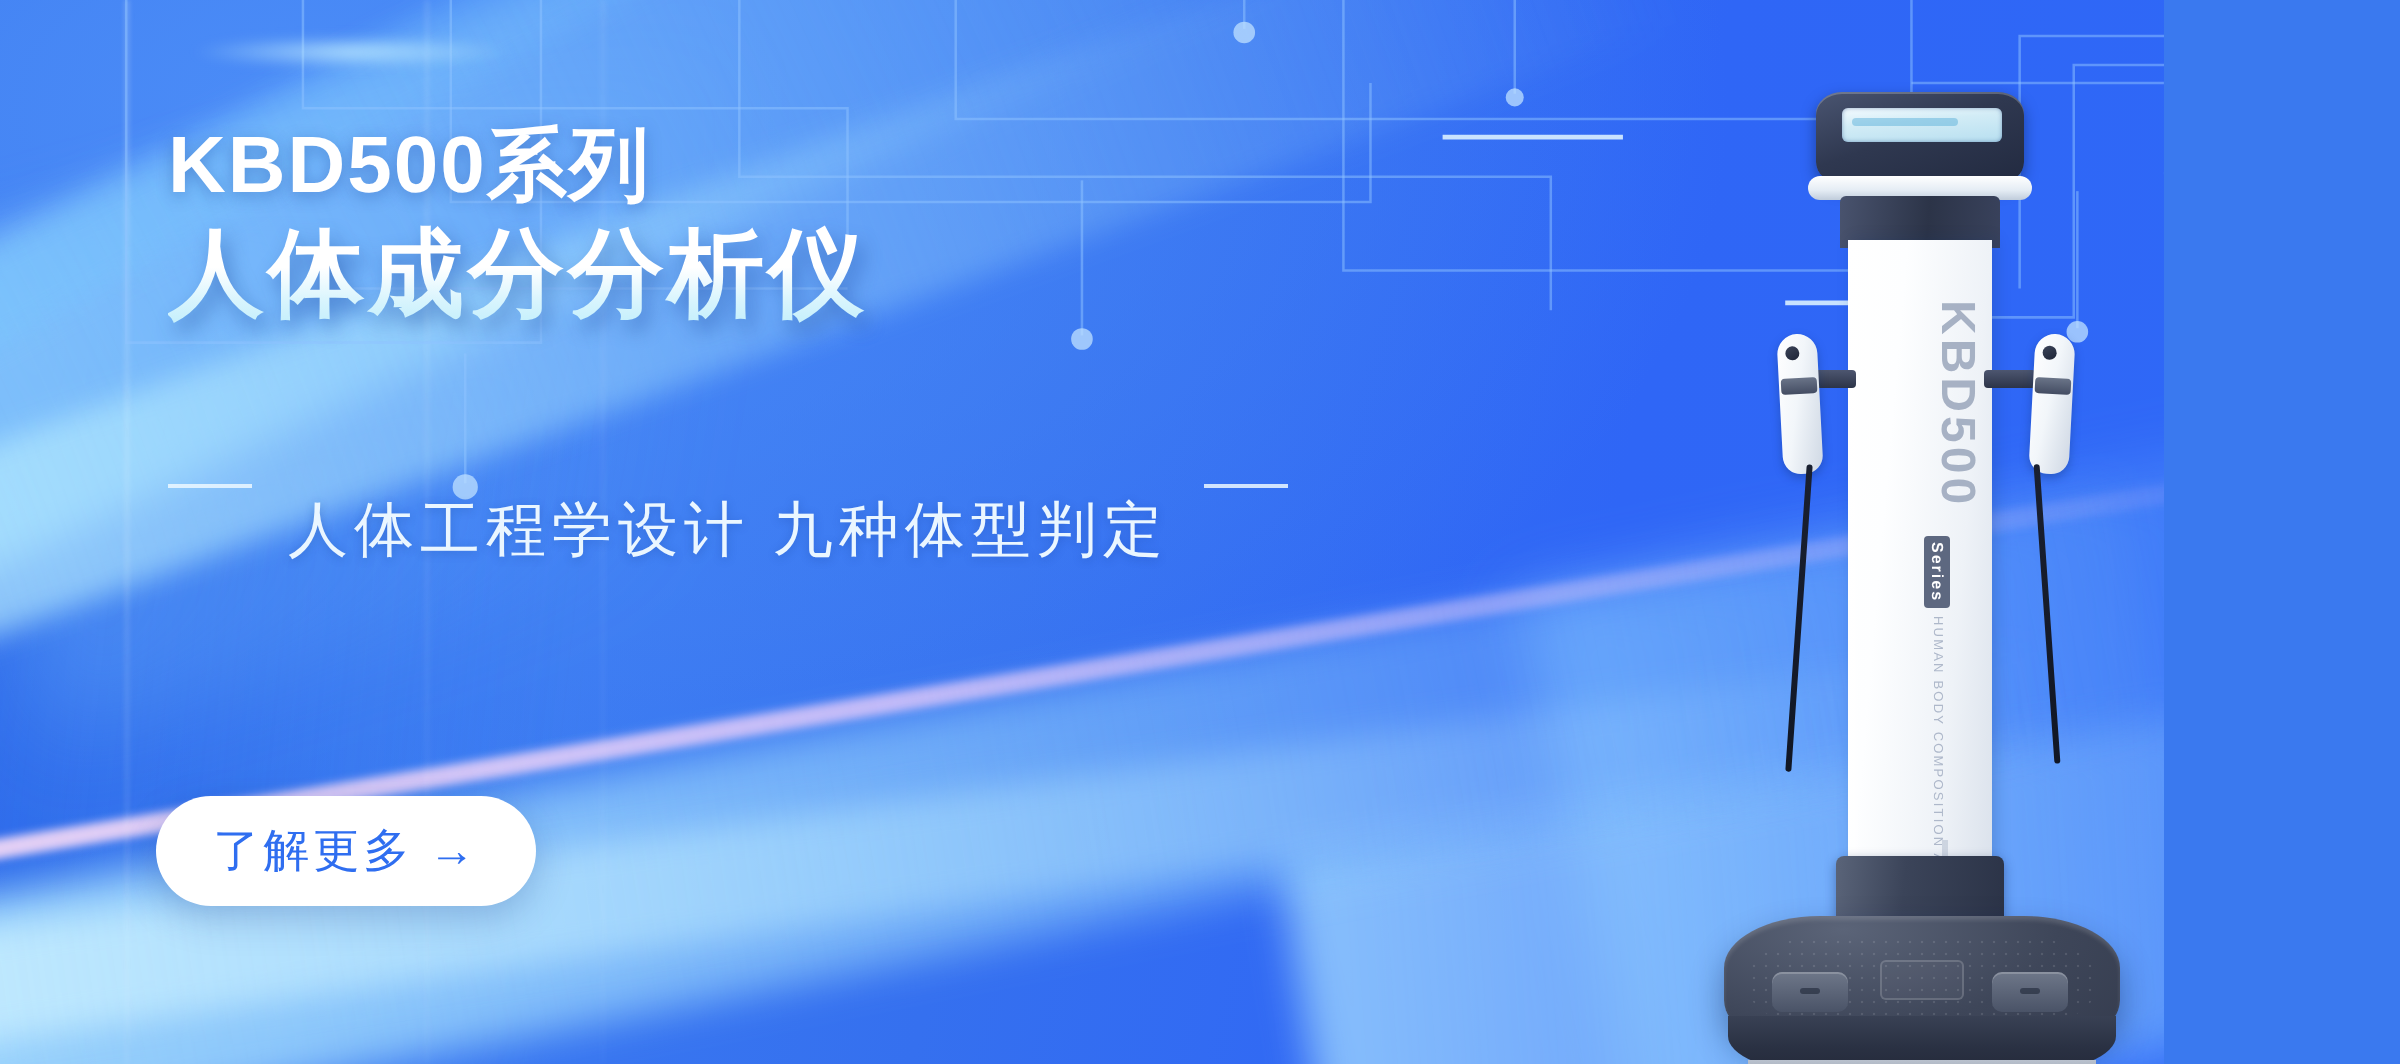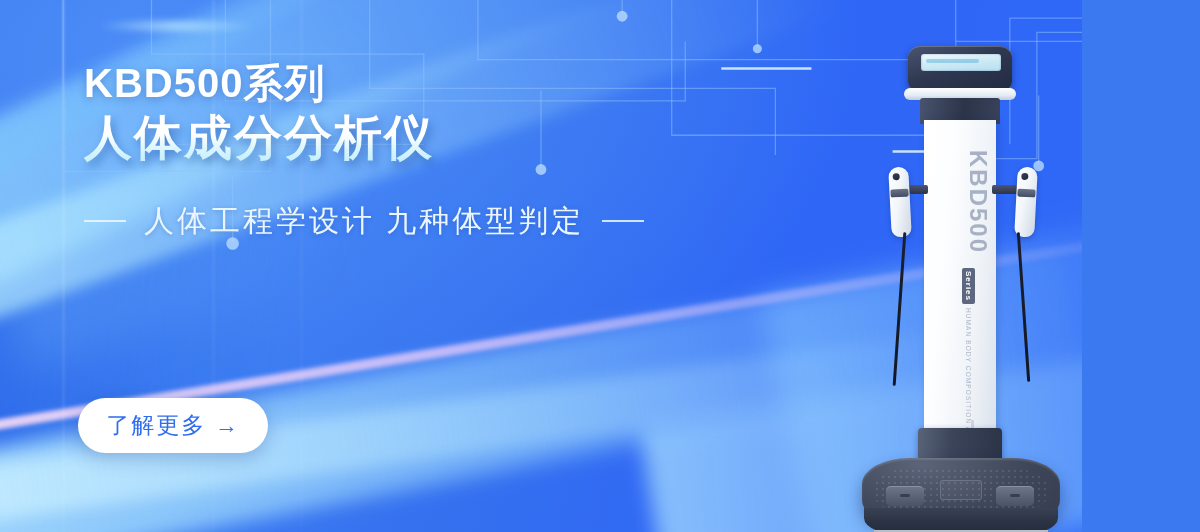--- a/index.html
+++ b/index.html
@@ -80,29 +80,29 @@
   }
 
   .subline{
     margin-top:36px;
     display:flex; align-items:center; gap:18px;
     color:#eaf6ff; font-size:30px; letter-spacing:3px;
     text-shadow:0 1px 5px rgba(20,60,150,.3);
   }
   .subline .rule{ display:block; width:42px; height:2px;
     background:rgba(236,248,255,.85); flex:0 0 auto; }
-  .subline .txt{ white-space:nowrap; }
+  .subline .txt{ white-space:nowrap;margin-top:44px; }
 
   .cta{
     position:absolute; left:78px; top:398px; z-index:10;
     display:flex; align-items:center; justify-content:center;
     width:190px; height:55px;
     background:#ffffff; border-radius:28px; border:none;
     color:#2f6ef0; font-size:23px; letter-spacing:2px;
-    font-family:Liberation Sans, sans-serif;
+    font-family:Liberation Serif, serif;
     box-shadow:0 6px 18px rgba(20,55,140,.25);
     cursor:pointer;
   }
 
   
   .device{ position:absolute; left:836px; top:46px; width:324px; height:486px; z-index:8; }
 
   
   .head{
     position:absolute; left:72px; top:0; width:104px; height:46px;

